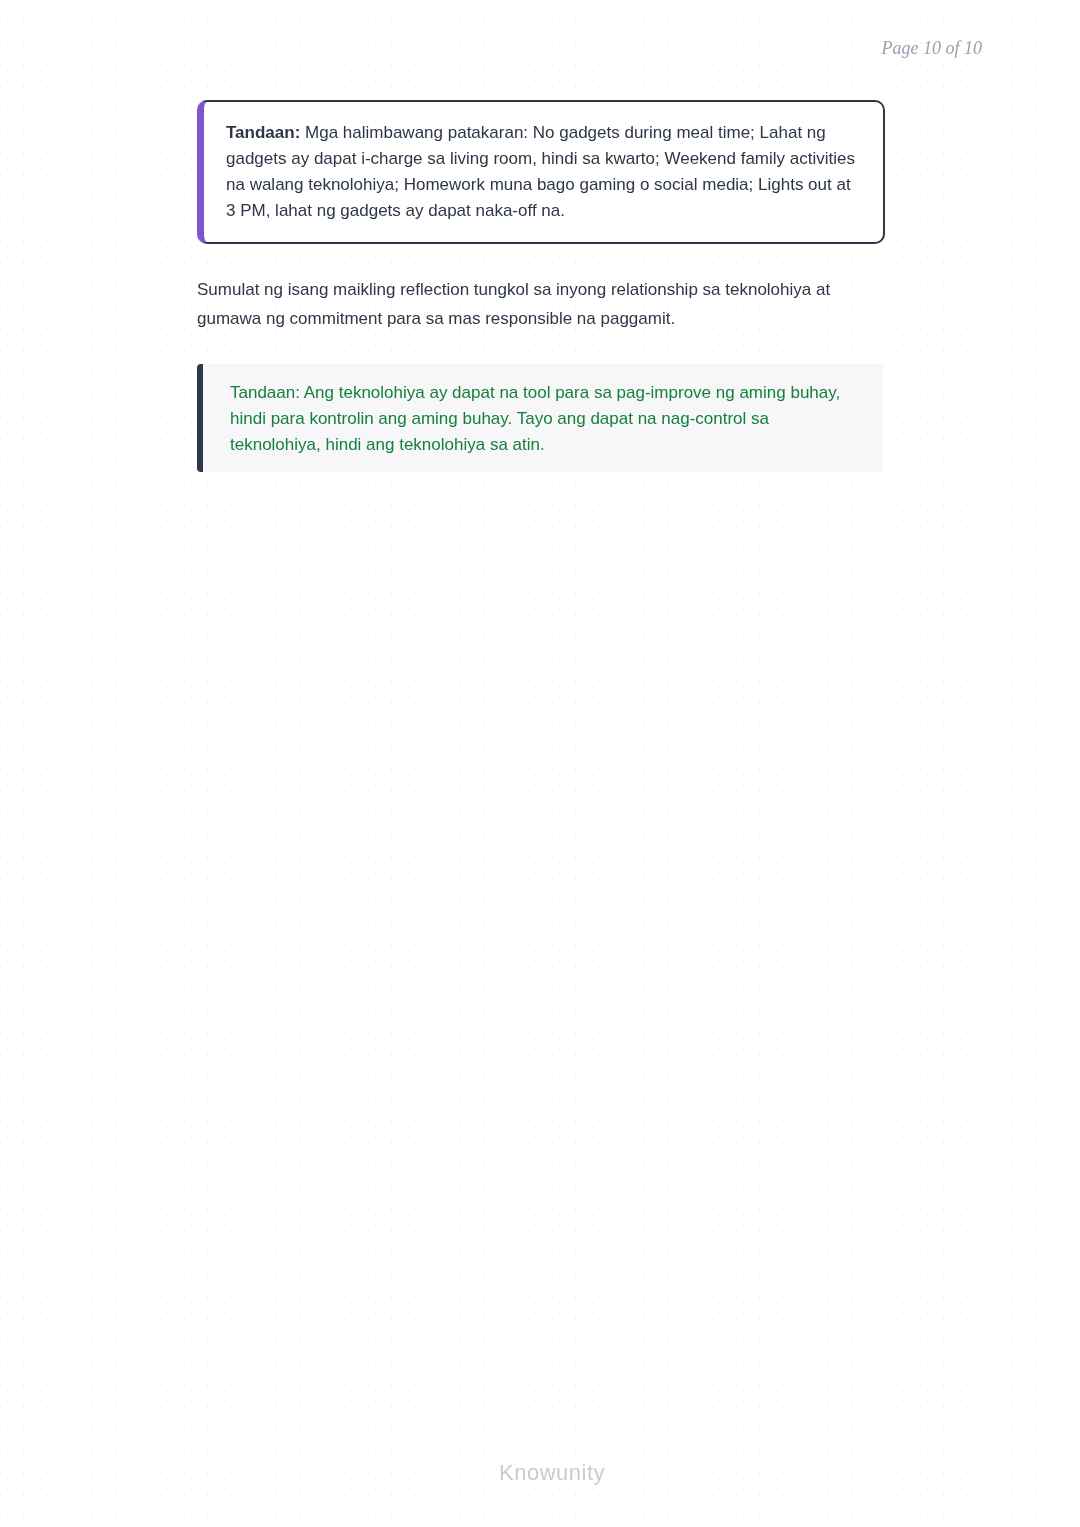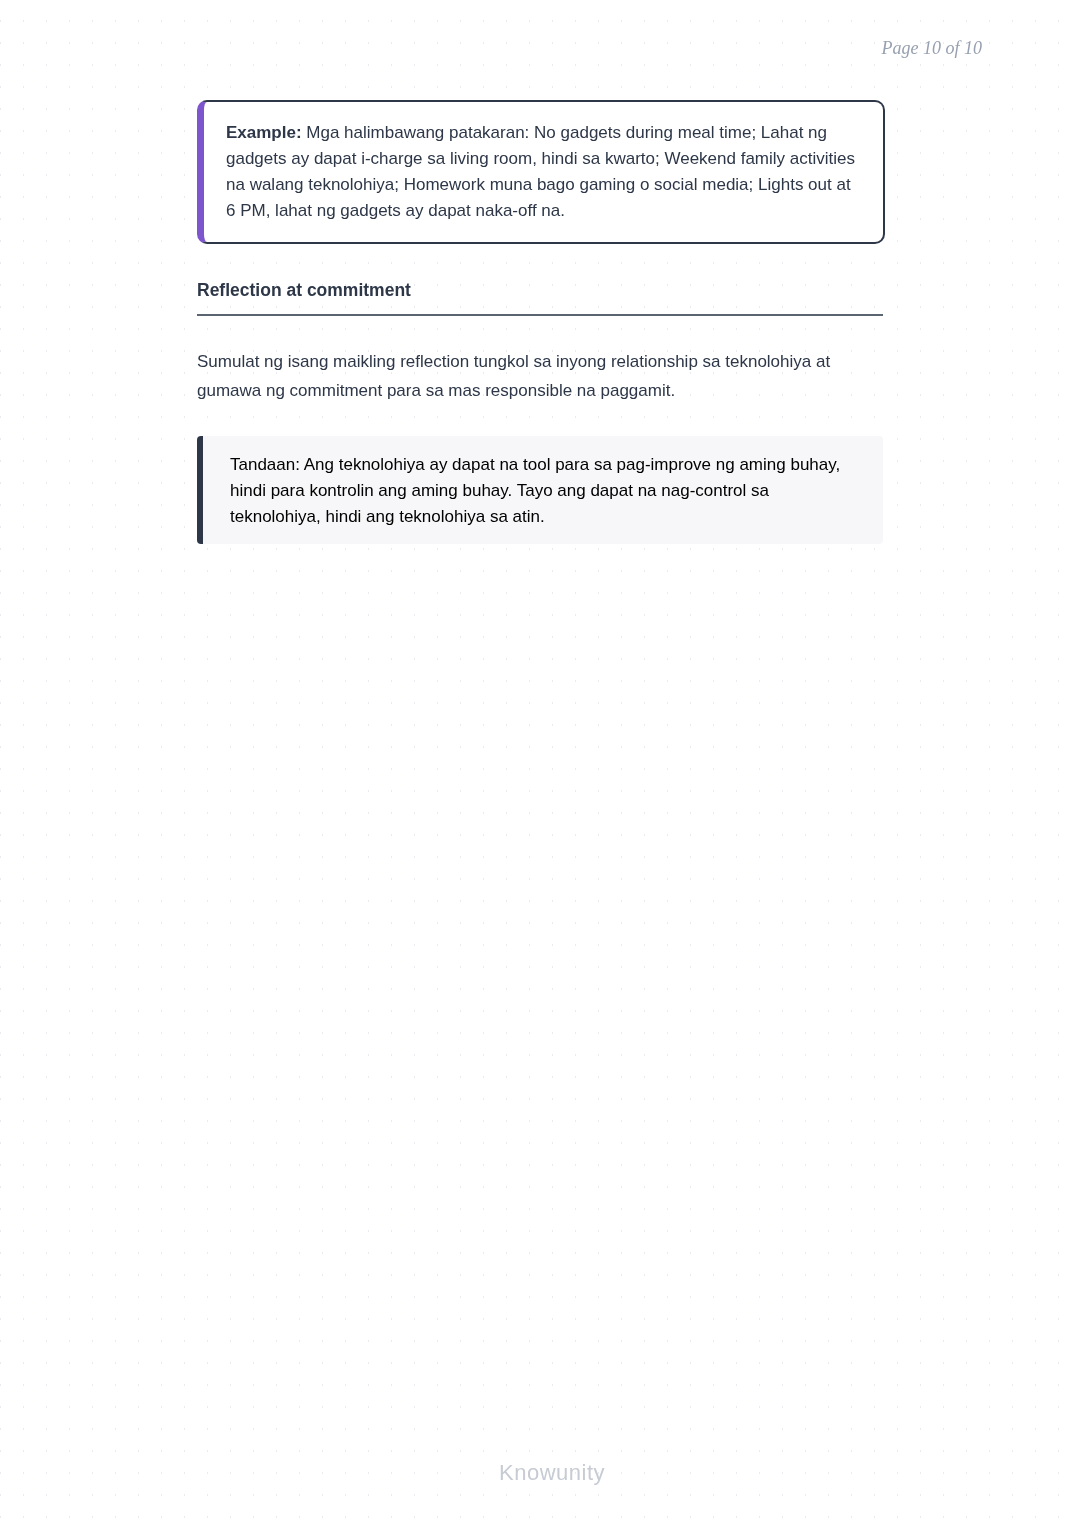--- a/index.html
+++ b/index.html
@@ -69,21 +69,21 @@
 
   .note-box {
     margin-top: 31px;
     width: 686px;
     background: #f7f7f9;
     border-left: 6px solid #2d3748;
     border-radius: 4px;
     padding: 16px 40px 14px 27px;
     font-size: 17px;
     line-height: 26px;
-    color: #000000;
+    color: #15803d;
   }
 
   .footer-brand {
     position: absolute;
     top: 1460px;
     left: 12px;
     width: 1080px;
     text-align: center;
     font-size: 22px;
     color: #c7cbd3;
@@ -91,24 +91,23 @@
   }
 </style>
 </head>
 <body>
 
 <div class="page-indicator">Page 10 of 10</div>
 
 <div class="content">
 
   <div class="example-box">
-    <b>Example:</b><span> Mga halimbawang patakaran: No gadgets during meal time; Lahat ng gadgets ay dapat i-charge sa living room, hindi sa kwarto; Weekend family activities na walang teknolohiya; Homework muna bago gaming o social media; Lights out at 6 PM, lahat ng gadgets ay dapat naka-off na.</span>
+    <b>Tandaan:</b><span> Mga halimbawang patakaran: No gadgets during meal time; Lahat ng gadgets ay dapat i-charge sa living room, hindi sa kwarto; Weekend family activities na walang teknolohiya; Homework muna bago gaming o social media; Lights out at 3 PM, lahat ng gadgets ay dapat naka-off na.</span>
   </div>
 
-  <div class="section-heading">Reflection at commitment</div>
 
   <div class="body-paragraph">Sumulat ng isang maikling reflection tungkol sa inyong relationship sa teknolohiya at gumawa ng commitment para sa mas responsible na paggamit.</div>
 
   <div class="note-box">
     <span>Tandaan: Ang teknolohiya ay dapat na tool para sa pag-improve ng aming buhay, hindi para kontrolin ang aming buhay. Tayo ang dapat na nag-control sa teknolohiya, hindi ang teknolohiya sa atin.</span>
   </div>
 
 </div>
 
 <div class="footer-brand">Knowunity</div>

